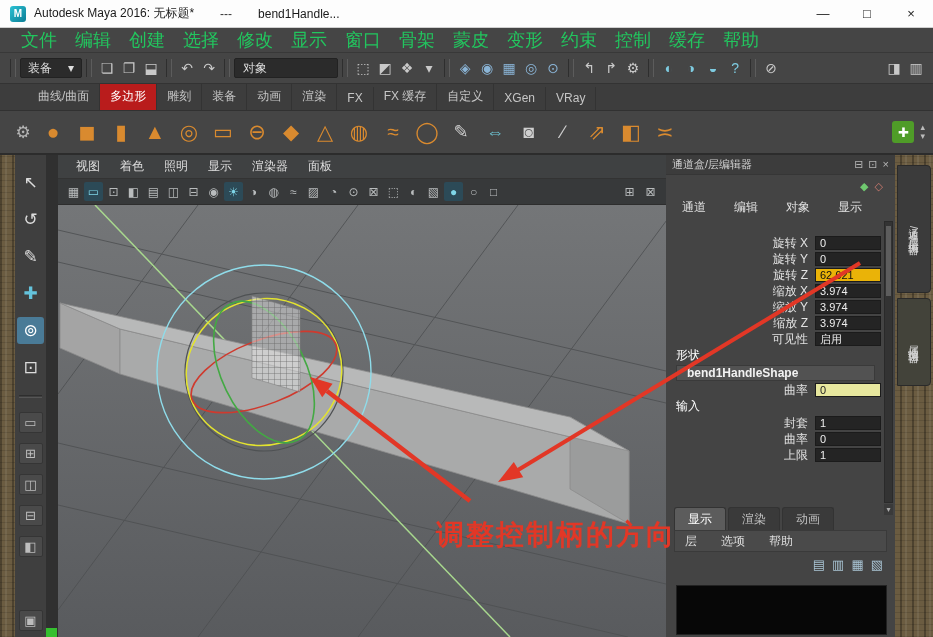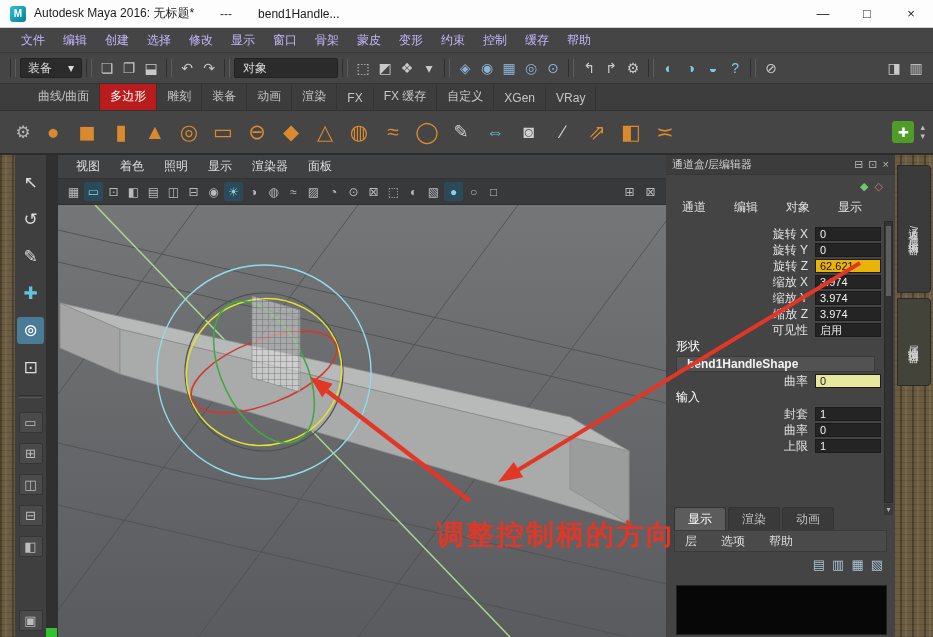--- a/index.html
+++ b/index.html
@@ -10,21 +10,21 @@
                    repeating-linear-gradient(0deg,rgba(0,0,0,.12) 0 1px,rgba(0,0,0,0) 1px 6px)}
 .abs{position:absolute}
 
 .titlebar{left:0;top:0;width:933px;height:28px;background:#fdfdfd;color:#1a1a1a;display:flex;align-items:center;font-size:12px;border-bottom:1px solid #d0d0d0}
 .maya-logo{width:16px;height:16px;margin:0 8px 0 10px;border-radius:3px;background:linear-gradient(135deg,#2cc2d4,#0c7d95);color:#fff;font-size:10px;font-weight:bold;display:flex;align-items:center;justify-content:center;flex:0 0 auto}
 .t-sep{margin:0 26px;color:#333}
 .win-btns{margin-left:auto;display:flex}
 .win-btn{width:44px;height:27px;display:flex;align-items:center;justify-content:center;font-size:13px;color:#222}
 
 .menubar{left:0;top:28px;width:933px;height:25px;background:#454545;display:flex;align-items:center;padding-left:12px;border-bottom:1px solid #383838}
-.mi{padding:0 9px;font-size:12px;color:#c4b5fd}
+.mi{padding:0 9px;font-size:18px;color:#22c55e}
 
 .statusline{left:0;top:53px;width:933px;height:31px;background:#454545;display:flex;align-items:center;border-bottom:1px solid #333;padding-left:6px}
 .grip{width:6px;height:18px;margin:0 4px;border-left:1px solid #2e2e2e;border-right:1px solid #5c5c5c}
 .dropdown{height:20px;background:#2b2b2b;border:1px solid #222;border-radius:2px;color:#ddd;font-size:12px;display:flex;align-items:center;padding:0 7px;gap:16px}
 .sl-icon{width:22px;height:22px;display:flex;align-items:center;justify-content:center;font-size:14px;color:#c9c9c9}
 .sl-icon.teal{color:#7ecbe0}
 .sl-icon.blue{color:#8ab4d6}
 .sl-field{width:104px;height:20px;background:#2b2b2b;border:1px solid #222;border-radius:2px;color:#ddd;font-size:12px;display:flex;align-items:center;padding:0 8px}
 .sl-right{margin-left:auto;display:flex;padding-right:6px}
 
@@ -54,21 +54,21 @@
 .vpt{width:19px;height:19px;display:flex;align-items:center;justify-content:center;font-size:12px;color:#b9bcbd;border-radius:2px;flex:0 0 auto}
 .vpt.active{background:#2c4a57;color:#7fd6e8}
 .vpt-right{margin-left:auto;display:flex;gap:2px}
 .scene{left:58px;top:205px;width:608px;height:432px}
 
 .channelbox{left:666px;top:155px;width:229px;height:482px;background:#444;color:#dcdcdc}
 .cb-header{height:20px;background:#3c3c3c;display:flex;align-items:center;padding:0 6px;font-size:11px;color:#cfcfcf;border-bottom:1px solid #363636}
 .cb-hicons{margin-left:auto;display:flex;gap:5px;color:#b5b5b5;font-size:11px}
 .cb-subrow{height:22px;display:flex;align-items:center;justify-content:flex-end;padding-right:12px;gap:6px;font-size:11px}
 .cb-menus{height:20px;display:flex;align-items:center;padding-left:16px;gap:28px;font-size:12px;color:#e0e0e0}
-.cb-rows{margin-top:9px}
+.cb-rows{margin-top:18px}
 .cb-row{height:16px;display:flex;align-items:center;justify-content:flex-end;padding-right:14px}
 .cb-label{margin-right:7px;font-size:12px;color:#e2e2e2}
 .cb-field{width:66px;height:14px;background:#242424;border:1px solid #1b1b1b;color:#eee;font-size:11px;display:flex;align-items:center;padding:0 4px}
 .cb-field.sel{background:#eab308;color:#111}
 .cb-field.key{background:#e7e79e;color:#222}
 .cb-sec{height:17px;display:flex;align-items:center;padding-left:10px;font-weight:normal;color:#fff;font-size:12px}
 .cb-node{height:16px;margin:1px 20px 1px 10px;background:#525252;display:flex;align-items:center;padding-left:10px;font-weight:bold;font-size:12px;color:#f2f2f2;border:1px solid #3a3a3a}
 .cb-scroll{position:absolute;right:2px;top:66px;width:9px;height:282px;background:#333;border:1px solid #2a2a2a}
 .cb-thumb{position:absolute;left:1px;top:4px;width:5px;height:70px;background:#5d5d5d}
 .cb-sdown{position:absolute;right:2px;top:349px;width:9px;height:11px;background:#3a3a3a;color:#aaa;font-size:8px;display:flex;align-items:center;justify-content:center}

